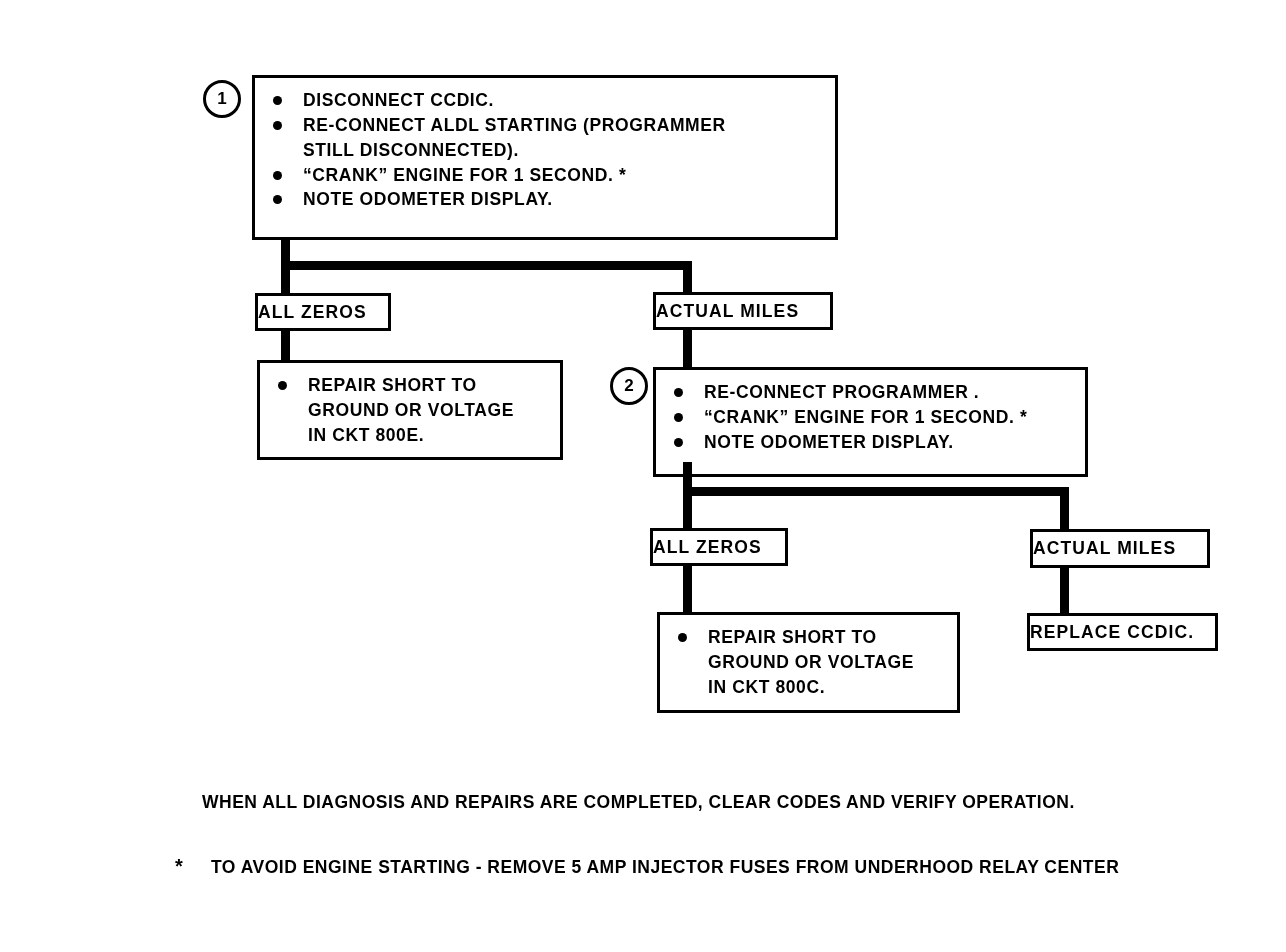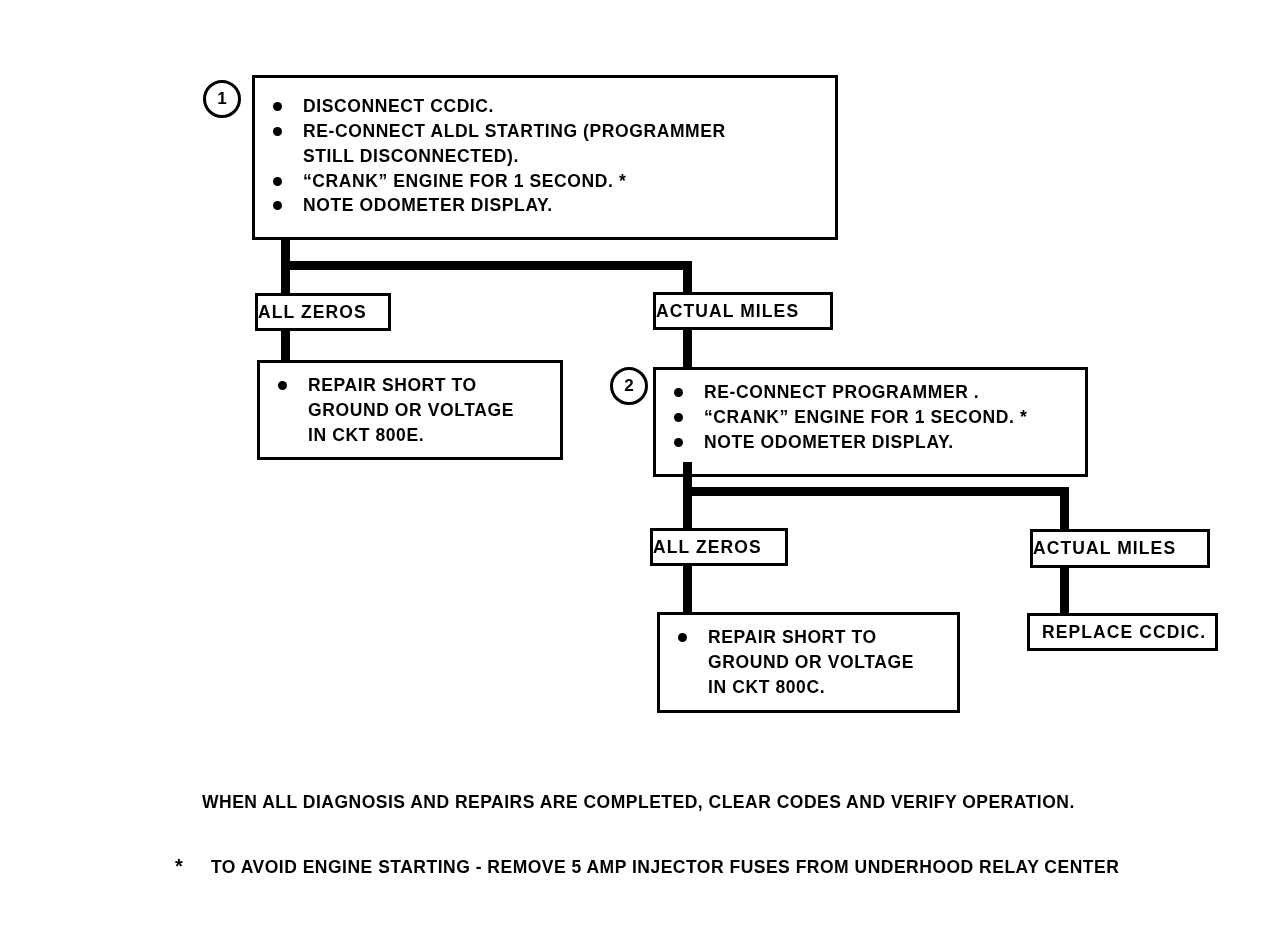--- a/index.html
+++ b/index.html
@@ -108,21 +108,21 @@
 </head>
 <body>
 
 <div id="page">
 
   <div class="step-circle" style="left:203px; top:80px; width:38px; height:38px;">
     <span>1</span>
   </div>
 
   <div class="node" style="left:252px; top:75px; width:586px; height:165px;">
-    <ul class="bullets" style="width:586px;margin-top:6px;">
+    <ul class="bullets" style="width:586px;">
       <li>
         <span class="dot"></span>
         <span>DISCONNECT CCDIC.</span>
       </li>
       <li>
         <span class="dot"></span>
         <span>RE-CONNECT ALDL STARTING (PROGRAMMER</span>
         <span class="cont">STILL DISCONNECTED).</span>
       </li>
       <li>
@@ -204,21 +204,21 @@
     <ul class="bullets" style="width:303px;">
       <li>
         <span class="dot"></span>
         <span>REPAIR SHORT TO</span>
         <span class="cont">GROUND OR VOLTAGE</span>
         <span class="cont">IN CKT 800C.</span>
       </li>
     </ul>
   </div>
 
-  <div class="node label-box" style="left:1027px; top:613px; width:191px; height:38px;padding-left:12px;">
+  <div class="node label-box" style="left:1027px; top:613px; width:191px; height:38px;">
     <span>REPLACE CCDIC.</span>
   </div>
 
   <div class="note" style="left:202px; top:792px;">
     <span>WHEN ALL DIAGNOSIS AND REPAIRS ARE COMPLETED, CLEAR CODES AND VERIFY OPERATION.</span>
   </div>
 
   <div class="note" style="left:211px; top:857px;">
     <span class="star">*</span>
     <span>TO AVOID ENGINE STARTING - REMOVE 5 AMP INJECTOR FUSES FROM UNDERHOOD RELAY CENTER</span>

